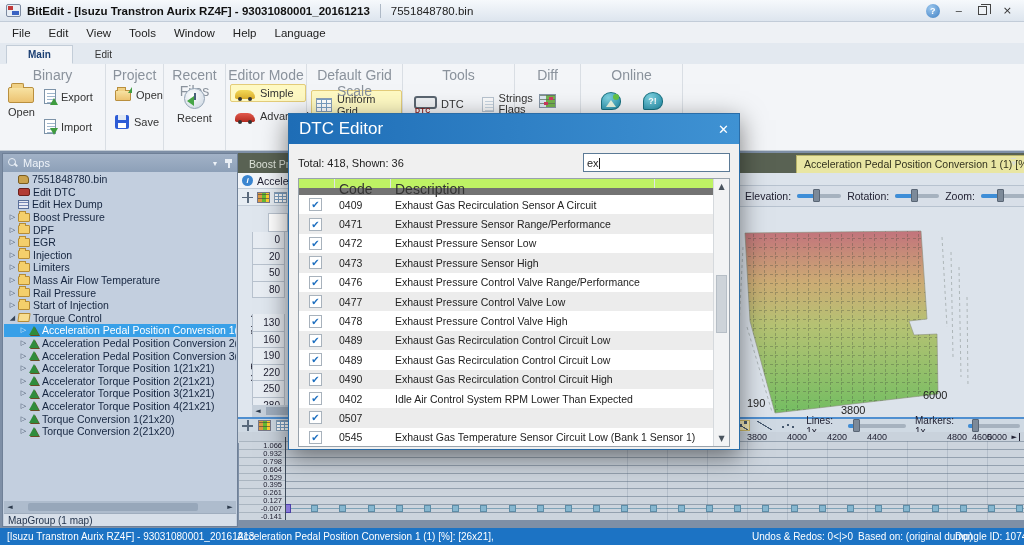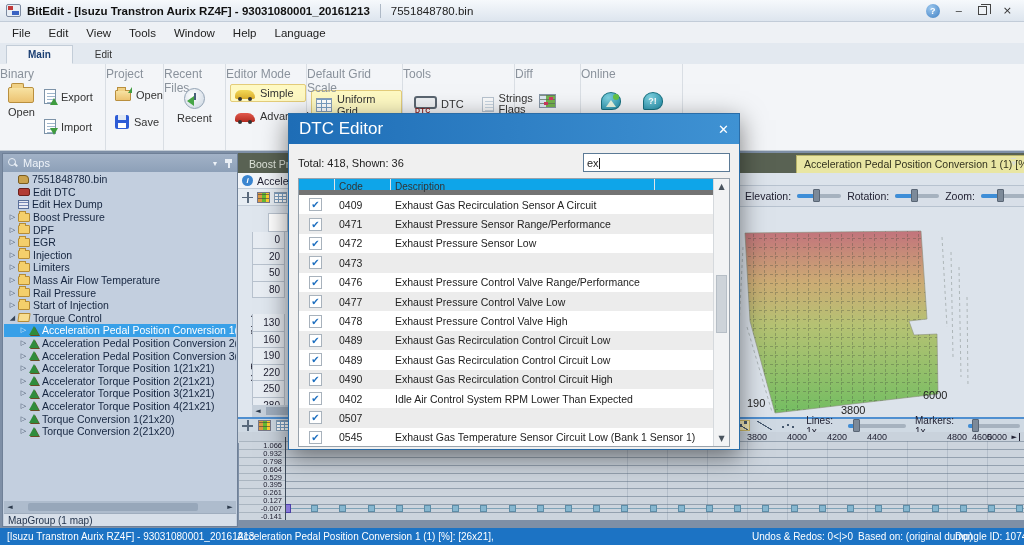--- a/index.html
+++ b/index.html
@@ -26,21 +26,21 @@
   #menubar{left:0;top:22px;width:1024px;height:21px;background:#eef1f5;display:flex;align-items:center;gap:18px;padding:0 12px;font-size:11.5px;color:#222}
 
   
   #tabrow{left:0;top:43px;width:1024px;height:21px;background:#e3e9f0;display:flex;align-items:flex-end;padding-left:6px}
   .rtab{padding:3px 21px;font-size:10px;color:#333;border:1px solid transparent}
   .rtab.active{background:#f3f5f8;border-color:#c3cdd8;border-bottom-color:#f3f5f8;font-weight:bold;color:#1b3f73}
 
   
   #ribbon{left:0;top:64px;width:1024px;height:87px;background:#f3f5f8;border-bottom:1px solid #c4cdd6;display:flex}
   .rgroup{position:relative;height:100%;border-right:1px solid #d9dee4;padding-top:18px}
-  .rgroup-title{position:absolute;top:3px;left:0;right:0;text-align:left;font-size:12px;color:#8a929c}
+  .rgroup-title{position:absolute;top:3px;left:0;right:0;text-align:center;font-size:14px;color:#8a929c}
   .ritem{display:flex;align-items:center;gap:5px;font-size:11px;color:#333;padding:2px 4px;border:1px solid transparent;border-radius:2px}
   .ritem.hl{background:#fef9c3;border-color:#e3cc7a}
   .rbig{display:flex;flex-direction:column;align-items:center;gap:3px;font-size:11px;color:#333}
 
   
   .ic{display:inline-block;position:relative;flex:none}
   .ic-folder-lg{width:26px;height:16px;background:linear-gradient(#f7e2a2,#ecc372);border:1px solid #b98f3e;border-radius:2px;margin-top:5px}
   .ic-folder-lg::before{content:'';position:absolute;top:-5px;left:2px;width:11px;height:4px;background:#f0d186;border:1px solid #b98f3e;border-bottom:none;border-radius:2px 2px 0 0}
   .ic-folder-sm{width:16px;height:11px;background:linear-gradient(#f7e2a2,#ecc372);border:1px solid #b98f3e;border-radius:1px}
   .ic-folder-sm::before{content:'';position:absolute;top:-4px;left:1px;width:7px;height:3px;background:#f0d186;border:1px solid #b98f3e;border-bottom:none}
@@ -153,21 +153,21 @@
   #mkline{position:absolute;left:0;right:0;top:67px;height:1px;background:#7fa3b8}
 
   
   #dialog{left:288px;top:113px;width:452px;height:337px;background:#f0f0f0;border:1px solid #2a6da8;box-shadow:0 7px 24px rgba(0,0,0,.5);z-index:50}
   #dlg-title{height:30px;background:linear-gradient(90deg,#1e6db6,#3f92d3);color:#fff;display:flex;align-items:center;padding:0 10px;font-size:17px}
   #dlg-title .x{margin-left:auto;font-size:13px;font-weight:bold}
   #dlg-info{display:flex;align-items:center;padding:9px 9px 5px;font-size:11px;color:#222}
   #dlg-search{margin-left:auto;width:147px;height:19px;border:1px solid #5b7a96;background:#fff;font-size:11px;padding:3px 3px 0}
   .caret{display:inline-block;width:1px;height:11px;background:#222;vertical-align:-2px}
   #dlg-table{position:relative;margin:1px 9px;background:#fff;border:1px solid #98a2ac;height:269px;overflow:hidden}
-  #dlg-cols{display:flex;height:16px;background:#0ea5e9;border-bottom:5px solid #737373;font-size:10px;color:#333;padding-right:16px}
+  #dlg-cols{display:flex;height:16px;background:#bef264;border-bottom:7px solid #737373;font-size:14px;color:#333;padding-right:16px}
   .hc{border-right:1px solid #e0e4e8;padding:2px 0 0 4px}
   .hc-cb{width:36px}.hc-code{width:56px}.hc-desc{flex:1}.hc-x{width:58px;border-right:none}
   .drow{display:flex;align-items:center;height:19.4px;font-size:10.5px;padding-right:16px}
   .drow.alt{background:#ececec}
   .dcb{width:13px;height:13px;background:#fff;border:1px solid #a8b2bc;color:#1d6fc0;font-size:10px;line-height:12px;text-align:center;margin-left:10px;flex:none}
   .dcode{width:50px;margin-left:17px;flex:none}
   .ddesc{flex:1;margin-left:6px;white-space:nowrap;overflow:hidden}
   #dlg-scroll{position:absolute;right:0;top:0;bottom:0;width:16px;background:#f2f3f4;border-left:1px solid #d5d9dd}
   .sbtn{height:15px;text-align:center;font-size:8px;color:#4a545e;line-height:15px}
   .sbtn.dn{position:absolute;bottom:0;left:0;right:0}
@@ -636,20 +636,21 @@
           <span class="ddesc">Exhaust Pressure Sensor Range/Performance</span>
         </div>
         <div class="drow">
           <span class="dcb g">✔</span>
           <span class="dcode">0472</span>
           <span class="ddesc">Exhaust Pressure Sensor Low</span>
         </div>
         <div class="drow alt">
           <span class="dcb g">✔</span>
           <span class="dcode">0473</span>
+          <span class="ddesc">Exhaust Pressure Sensor High</span>
         </div>
         <div class="drow">
           <span class="dcb g">✔</span>
           <span class="dcode">0476</span>
           <span class="ddesc">Exhaust Pressure Control Valve Range/Performance</span>
         </div>
         <div class="drow alt">
           <span class="dcb g">✔</span>
           <span class="dcode">0477</span>
           <span class="ddesc">Exhaust Pressure Control Valve Low</span>

